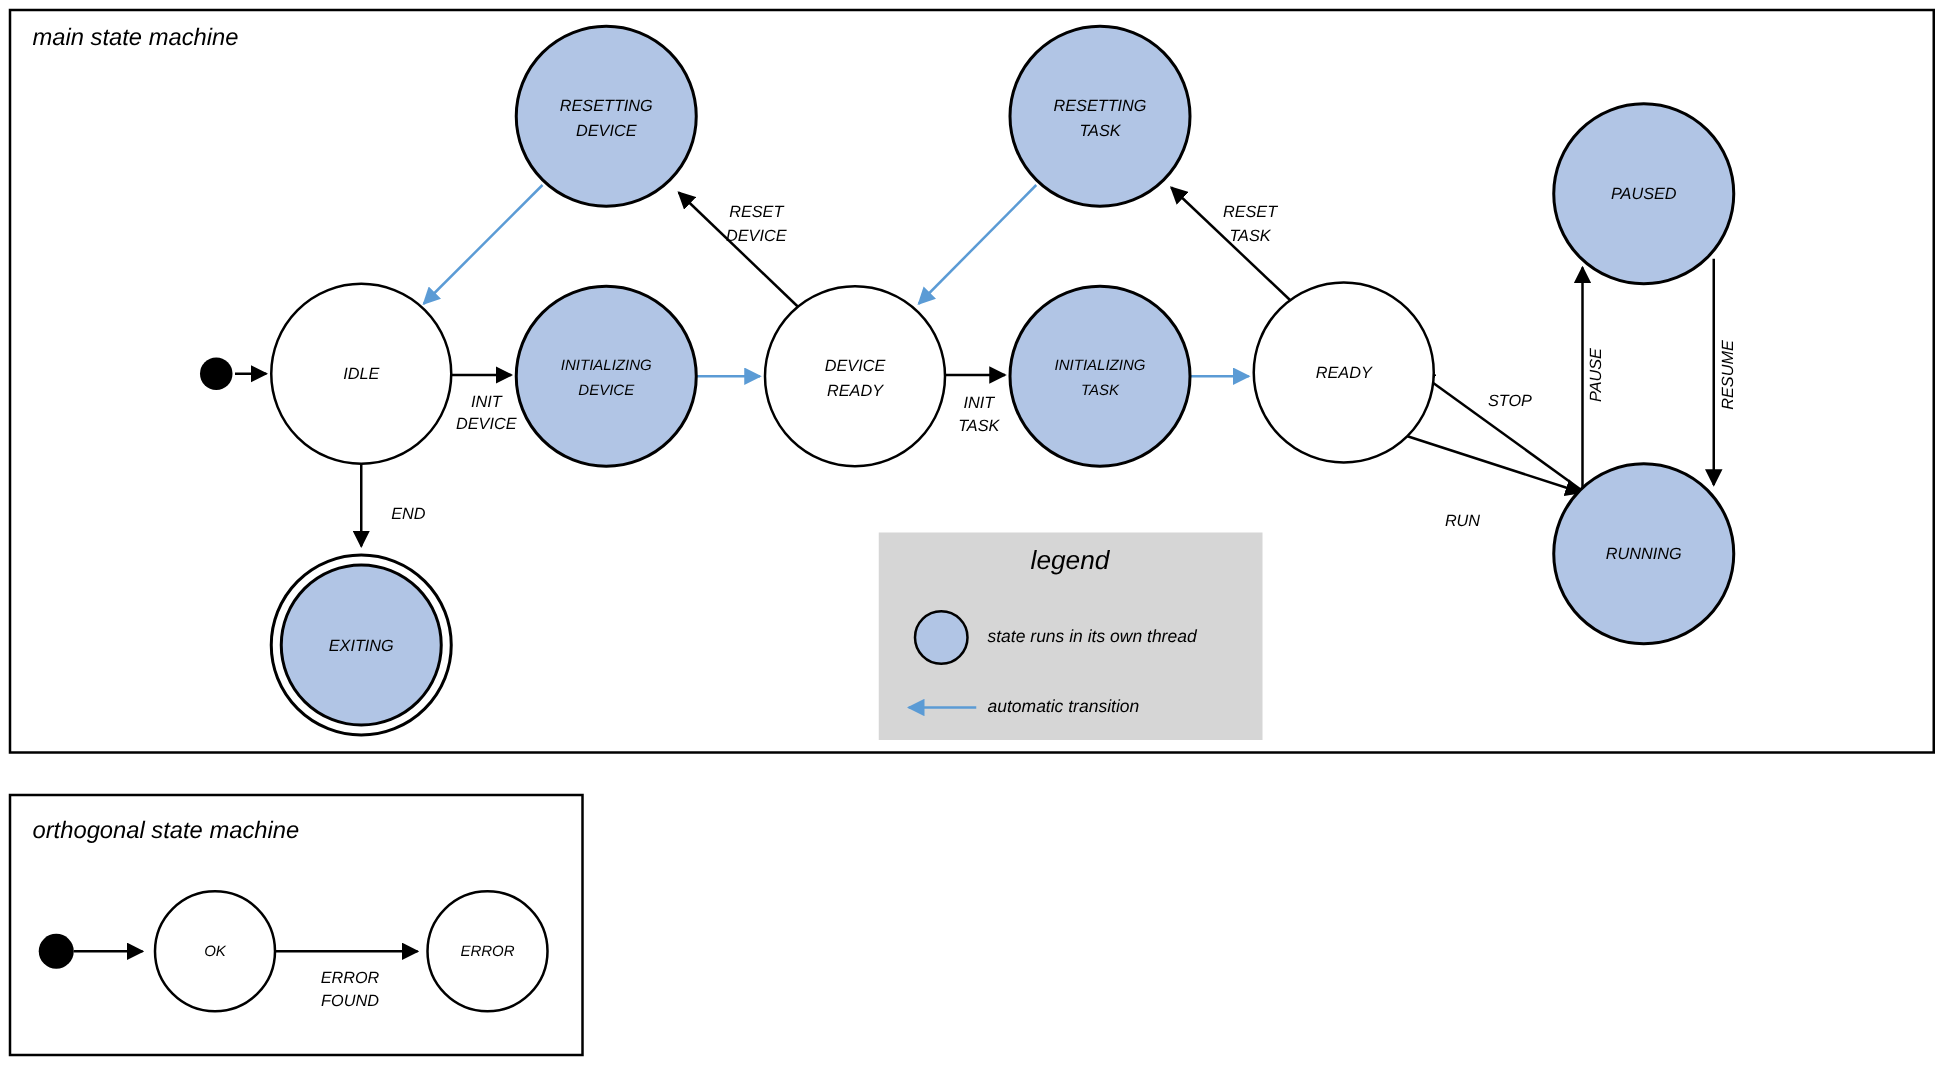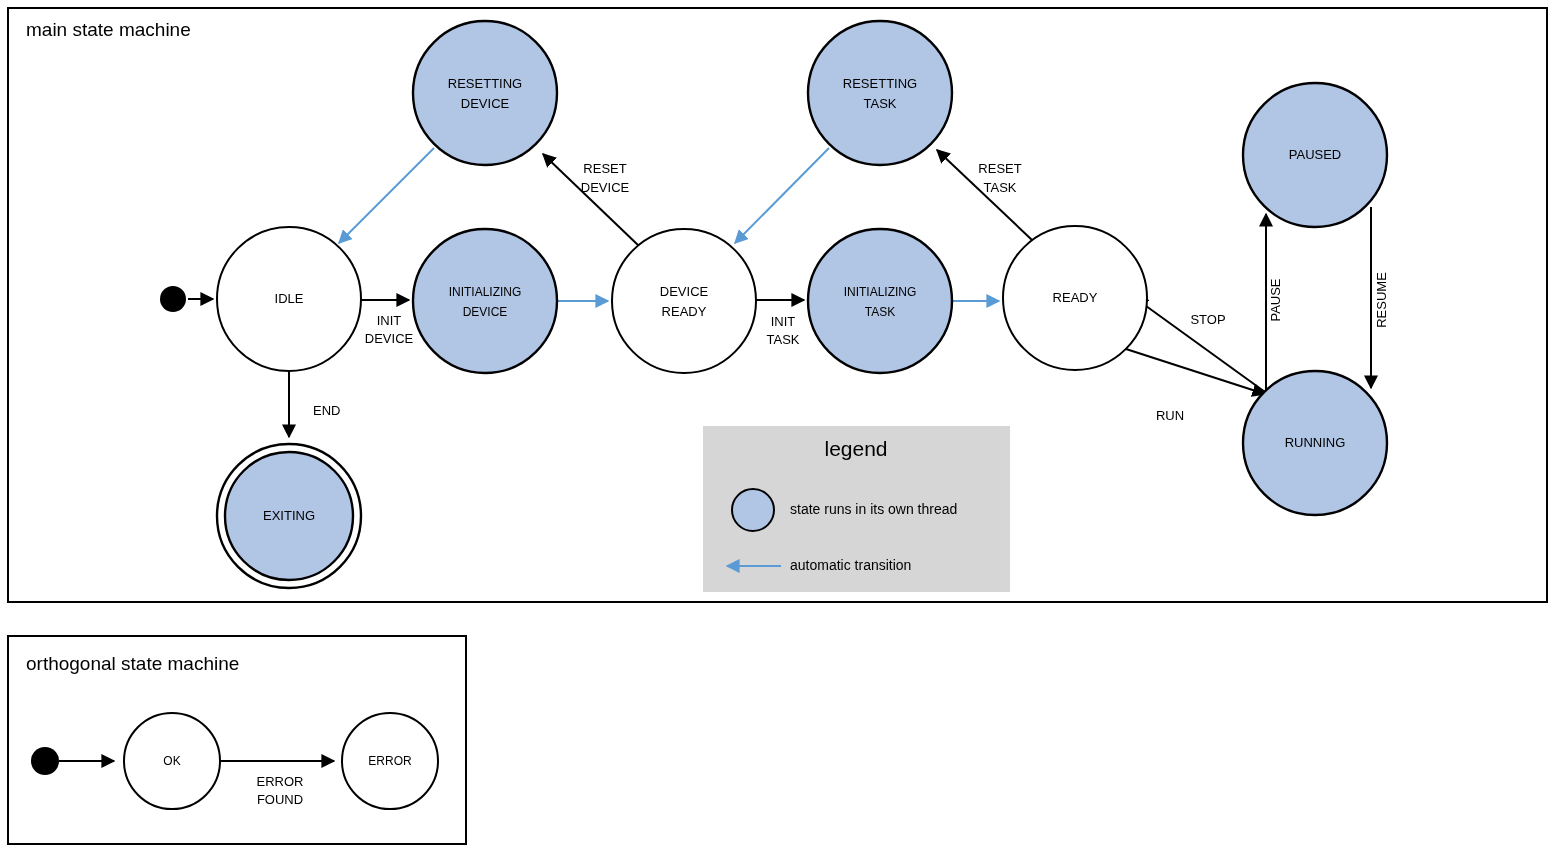--- a/index.html
+++ b/index.html
@@ -14,20 +14,21 @@
     font-family: "Liberation Sans", sans-serif;
     overflow: hidden;
     position: relative;
   }
   #canvas-root {
     position: absolute;
     left: 0;
     top: 0;
     width: 1445px;
     height: 852px;
+    font-style: italic;
   }
   svg#diagram {
     display: block;
     width: 1555px;
     height: 852px;
   }
   .frame-rect {
     fill: #ffffff;
     stroke: #000000;
     stroke-width: 2;

